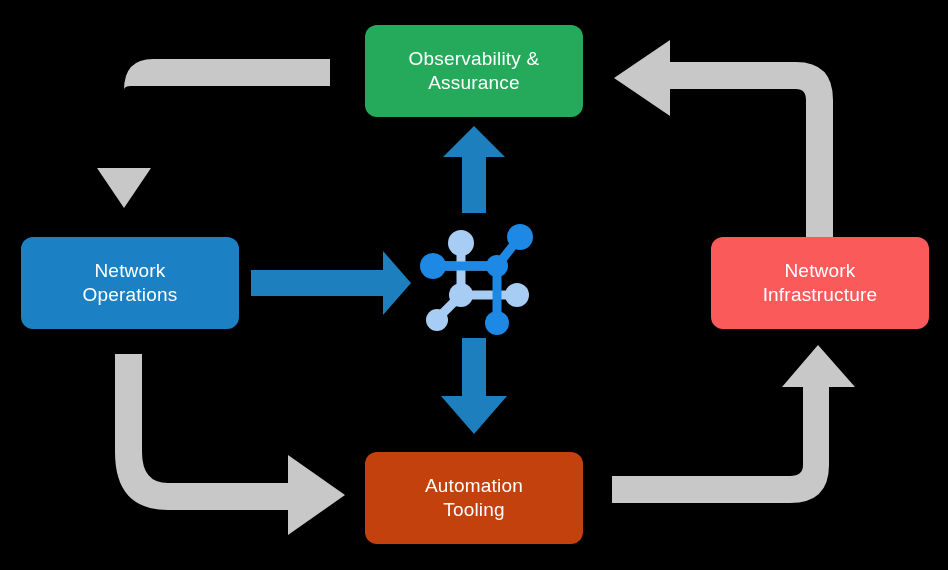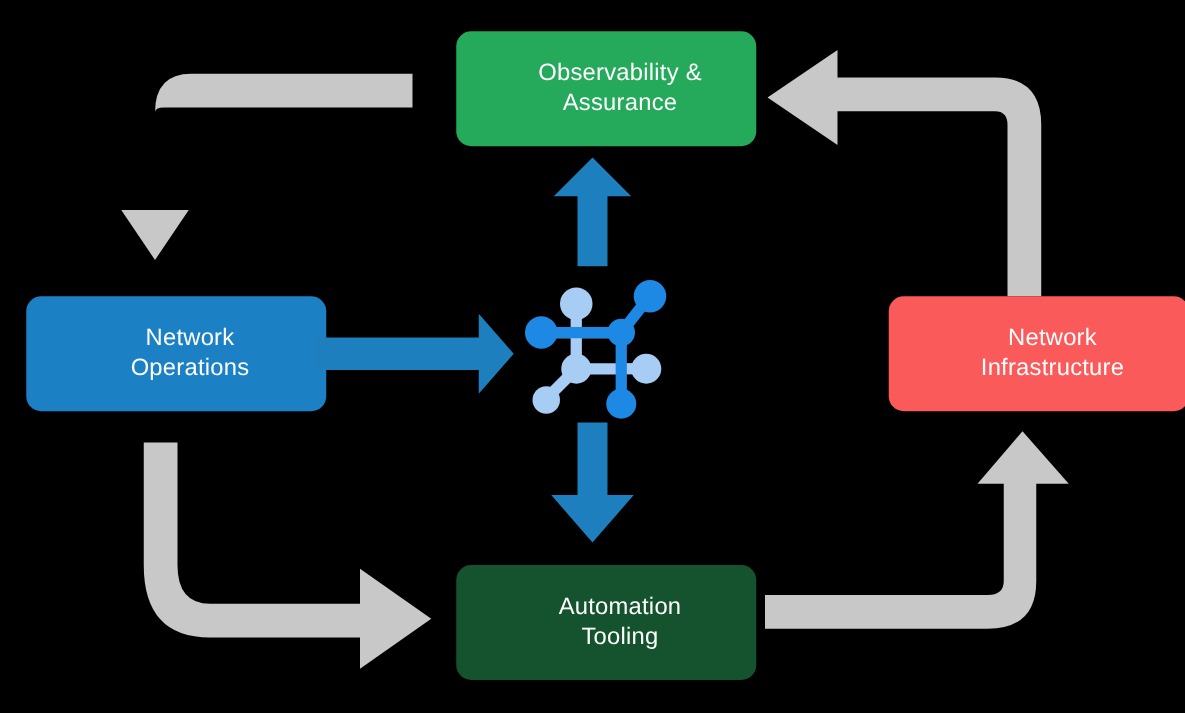--- a/index.html
+++ b/index.html
@@ -1,21 +1,21 @@
 <!DOCTYPE html>
 <html><head>
 <meta charset="utf-8">
 <style>
   html,body{margin:0;padding:0;background:#000;}
   body{width:948px;height:570px;overflow:hidden;
        font-family:"Liberation Sans","DejaVu Sans",sans-serif;}
   #stage{position:relative;width:948px;height:570px;background:#000;}
   .node{position:absolute;display:flex;align-items:center;justify-content:center;
         text-align:center;color:#fff;border-radius:12px;line-height:1.28;
-        font-size:19px;font-weight:400;letter-spacing:.2px;padding-left:22px;}
+        font-size:19px;font-weight:400;letter-spacing:.2px;}
   #box-observability{left:365px;top:25px;width:218px;height:92px;}
   #box-operations  {left:21px; top:237px;width:218px;height:92px;}
   #box-infrastructure{left:711px;top:237px;width:218px;height:92px;}
   #box-automation  {left:365px;top:452px;width:218px;height:92px;}
   svg.layer{position:absolute;left:0;top:0;width:948px;height:570px;
             pointer-events:none;overflow:visible;}
   .lbl{display:block;white-space:pre-line;}
 </style>
 </head>
 <body>
@@ -62,21 +62,21 @@
   <div class="node" id="box-operations" style="background:#1C81C4">
     <span class="lbl">Network
 Operations</span>
   </div>
 
   <div class="node" id="box-infrastructure" style="background:#FB5A5A">
     <span class="lbl">Network
 Infrastructure</span>
   </div>
 
-  <div class="node" id="box-automation" style="background:#14532d">
+  <div class="node" id="box-automation" style="background:#c2410c">
     <span class="lbl">Automation
 Tooling</span>
   </div>
 
   <svg class="layer" viewBox="0 0 948 570">
 
     <path fill="#1E7FBE" d="M 251,270 L 383,270 L 383,251 L 411,283 L 383,315 L 383,296 L 251,296 Z"></path>
 
     <path fill="#1E7FBE" d="M 462,213 L 486,213 L 486,157 L 505,157 L 474,126 L 443,157 L 462,157 Z"></path>
 

